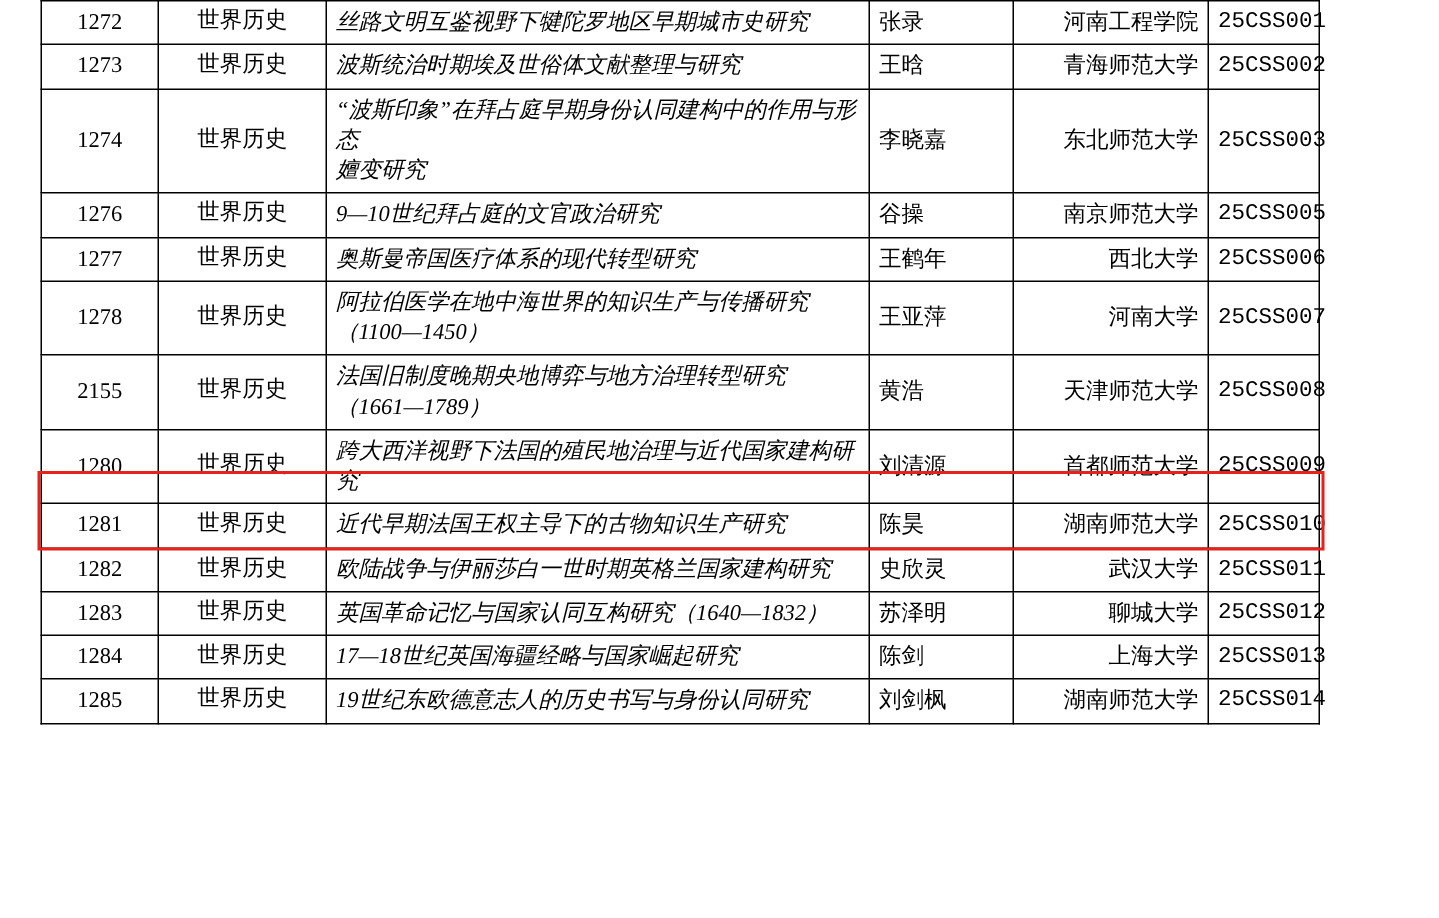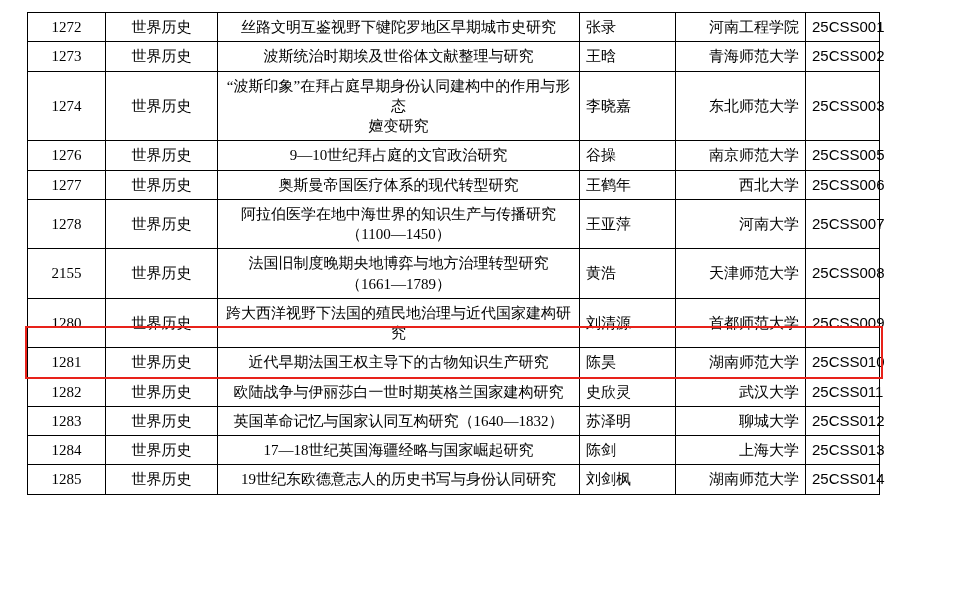--- a/index.html
+++ b/index.html
@@ -18,45 +18,45 @@
     position: relative;
     width: 959px;
     height: 612px;
     background: #ffffff;
   }
   table.grid {
     border-collapse: collapse;
     table-layout: fixed;
     width: 852px;
     margin-left: 27px;
-    margin-top: 12px;
+    margin-top: 0px;
   }
   table.grid td {
     border: 1px solid #000000;
     padding: 4px 6px;
     font-size: 15px;
     line-height: 1.35;
     vertical-align: middle;
     height: 28px;
     box-sizing: border-box;
   }
   
   col.c-id    { width: 78px; }
   col.c-disc  { width: 112px; }
   col.c-title { width: 362px; }
   col.c-name  { width: 96px; }
   col.c-org   { width: 130px; }
   col.c-code  { width: 74px; }
 
   td.id    { text-align: center; }
-  td.disc  { text-align: center; }
-  td.title { text-align: center; }
+  td.disc  { text-align: center; font-family: Liberation Mono, monospace; }
+  td.title { text-align: left; font-style: italic; }
   td.name  { text-align: left; }
   td.org   { text-align: right; }
-  td.code  { text-align: left; font-family: Liberation Sans, sans-serif; }
+  td.code  { text-align: left; font-family: Liberation Mono, monospace; }
 
   .title-line2 {
     display: block;
   }
   
   tr.row { }
 
   
   #highlight {
     position: absolute;

